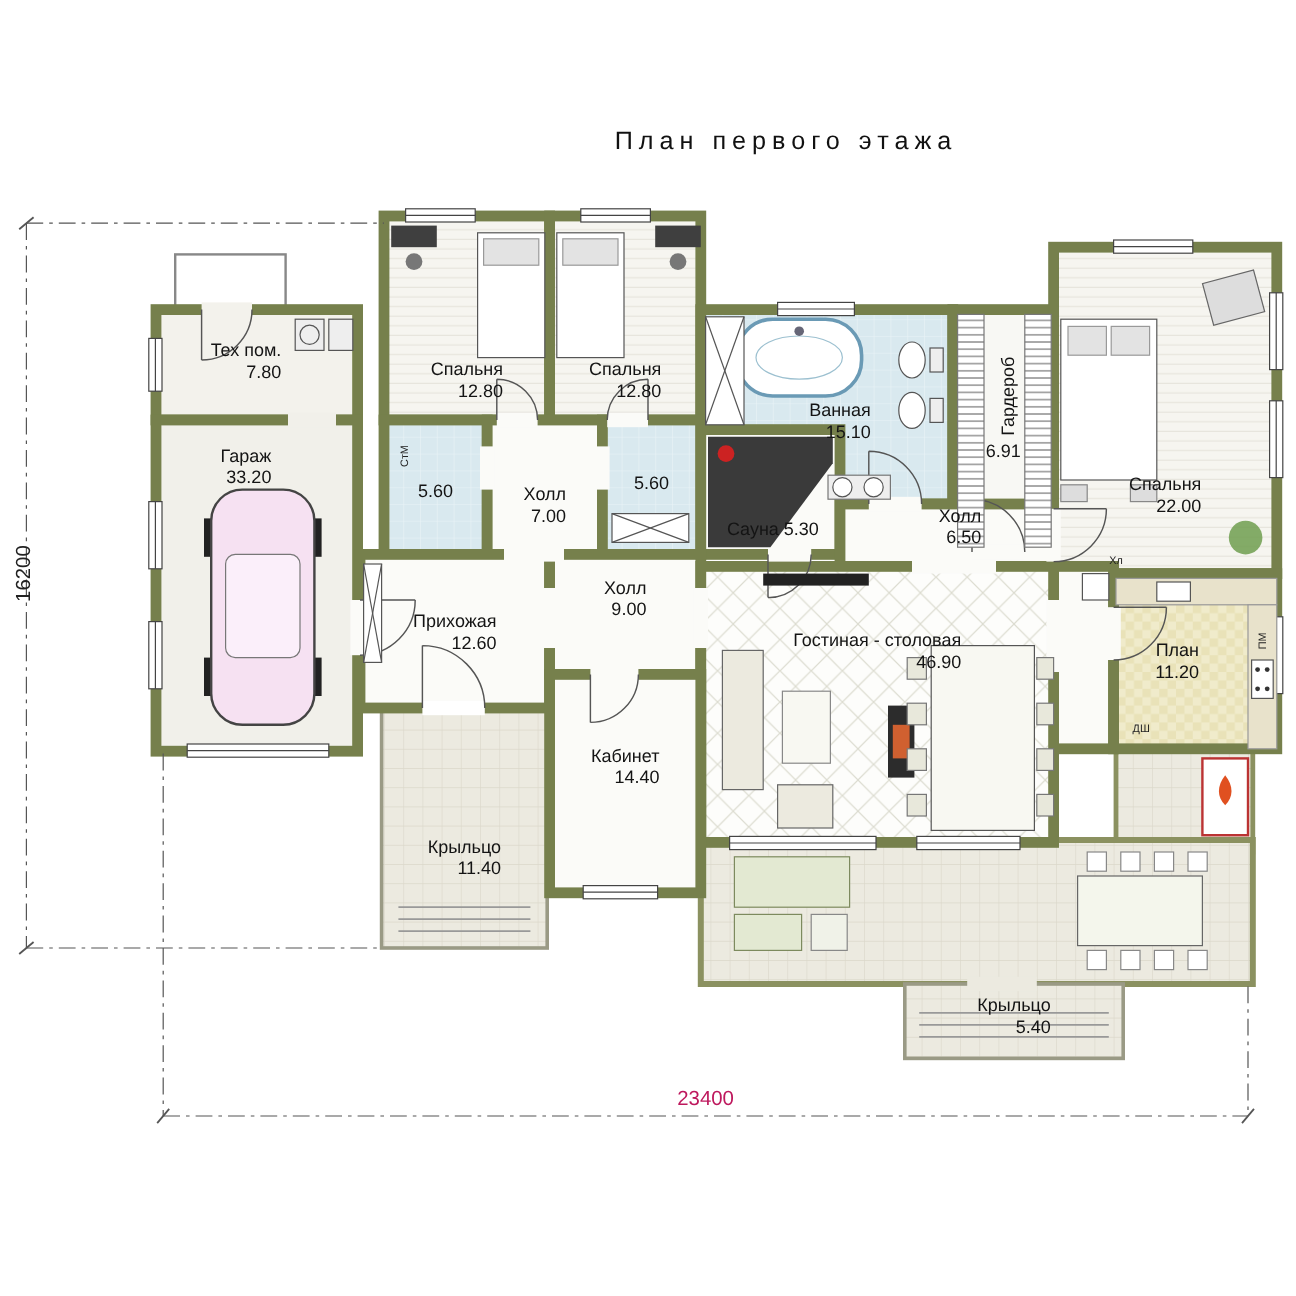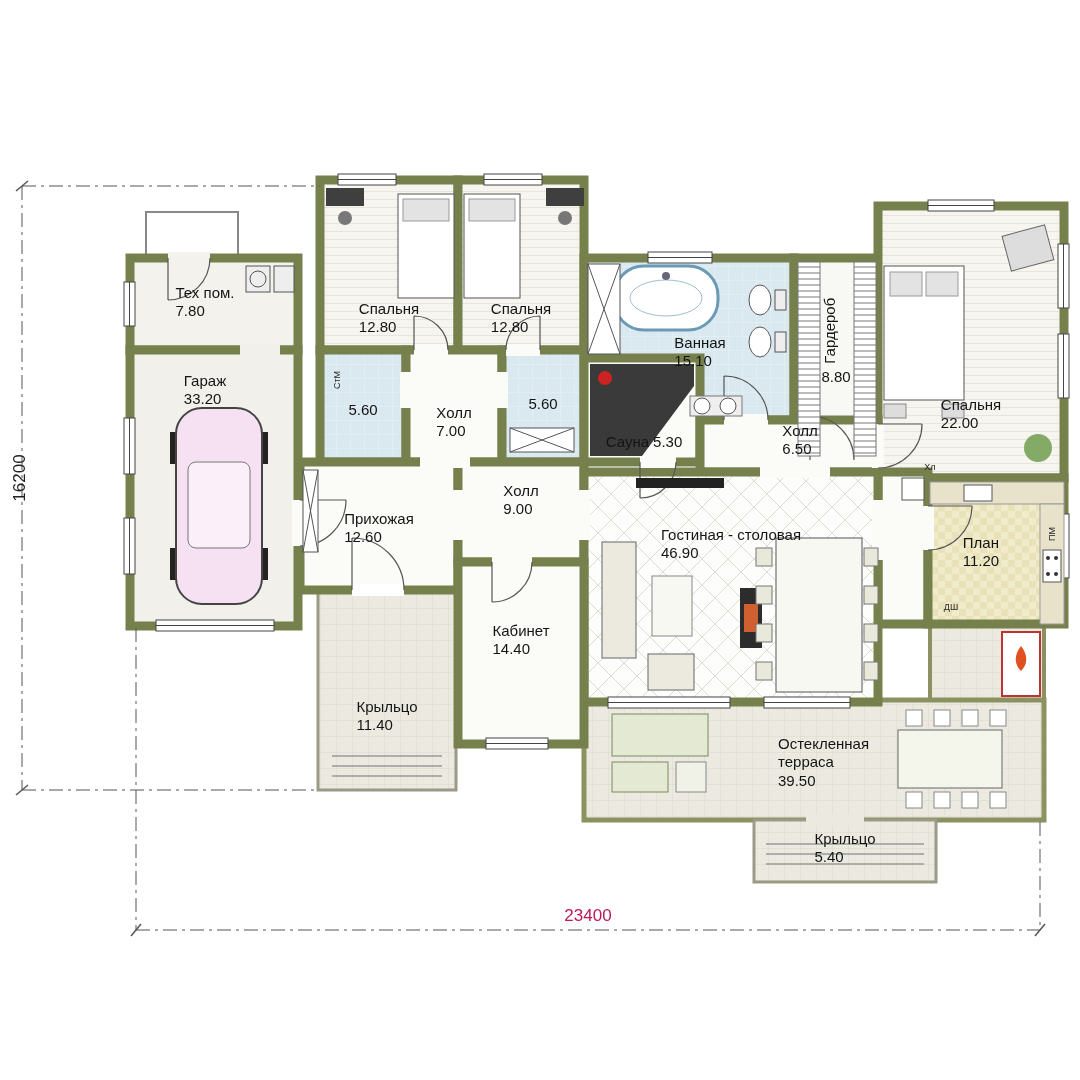--- a/index.html
+++ b/index.html
@@ -1,21 +1,21 @@
 <!DOCTYPE html>
 <html><head>
 <meta charset="utf-8">
 <style>
   html,body{margin:0;padding:0;background:#fff;}
   #canvas{position:relative;width:1080px;height:1080px;margin:0 auto;background:#fff;
           font-family:"Liberation Sans",sans-serif;overflow:hidden;}
   svg.plan{position:absolute;left:0;top:0;}
   .title{position:absolute;left:655px;top:106px;transform:translateX(-50%);
          font-size:21px;letter-spacing:5px;color:#111;white-space:nowrap;z-index:30;}
-  .room-label{position:absolute;transform:translate(-50%,-50%);text-align:left;
+  .room-label{position:absolute;transform:translate(-50%,-50%);text-align:right;
               color:#141414;font-size:15px;line-height:1.22;white-space:nowrap;z-index:20;}
   .room-label .rname,.room-label .rarea{display:block;}
   .room-label.wrap{white-space:normal;width:124px;}
   .room-label.inline .rname,.room-label.inline .rarea{display:inline;padding:0 2px;}
   .room-label.vert .rname{writing-mode:vertical-rl;transform:rotate(180deg);display:inline-block;}
   .small-label{position:absolute;font-size:9px;color:#222;transform:translate(-50%,-50%);z-index:20;}
   .small-label.vert{transform:translate(-50%,-50%) rotate(-90deg);}
   .watermark{position:absolute;left:540px;top:470px;transform:translateX(-50%);
              font-family:"Liberation Serif",serif;font-weight:bold;font-size:78px;
              color:rgba(100,100,100,0.58);letter-spacing:1px;white-space:nowrap;z-index:40;
@@ -297,20 +297,21 @@
       </g>
       <g stroke-width="1.5">
         <line x1="16" y1="191" x2="28" y2="181"></line>
           <line x1="16" y1="795" x2="28" y2="785"></line>
         <line x1="131" y1="936" x2="141" y2="924"></line>
           <line x1="1035" y1="936" x2="1045" y2="924"></line>
       </g>
     </g>
   </svg>
 
+  <div class="title">План первого этажа</div>
 
   <div class="room-label" style="left:205px;top:302px">
     <span class="rname">Тех пом.</span>
       <span class="rarea">7.80</span>
     </div>
   <div class="room-label" style="left:205px;top:390px">
     <span class="rname">Гараж</span>
       <span class="rarea">33.20</span>
     </div>
   <div class="room-label" style="left:389px;top:318px">
@@ -319,21 +320,21 @@
     </div>
   <div class="room-label" style="left:521px;top:318px">
     <span class="rname">Спальня</span>
       <span class="rarea">12.80</span>
     </div>
   <div class="room-label" style="left:700px;top:352px">
     <span class="rname">Ванная</span>
       <span class="rarea">15.10</span>
     </div>
   <div class="room-label vert" style="left:836px;top:342px">
-    <span class="rname">Гардероб</span><span class="rarea">8.80</span></div>
+    <span class="rname">Гардероб</span><span class="rarea">6.91</span></div>
   <div class="room-label" style="left:971px;top:414px">
     <span class="rname">Спальня</span>
       <span class="rarea">22.00</span>
     </div>
   <div class="room-label" style="left:363px;top:410px">
     <span class="rname"></span>
       <span class="rarea">5.60</span>
     </div>
   <div class="room-label" style="left:454px;top:422px">
     <span class="rname">Холл</span>
@@ -366,24 +367,20 @@
       <span class="rarea">11.20</span>
     </div>
   <div class="room-label" style="left:521px;top:640px">
     <span class="rname">Кабинет</span>
       <span class="rarea">14.40</span>
     </div>
   <div class="room-label" style="left:387px;top:716px">
     <span class="rname">Крыльцо</span>
       <span class="rarea">11.40</span>
     </div>
-  <div class="room-label wrap" style="left:840px;top:762px">
-    <span class="rname">Остекленная терраса</span>
-      <span class="rarea">39.50</span>
-    </div>
   <div class="room-label" style="left:845px;top:848px">
     <span class="rname">Крыльцо</span>
       <span class="rarea">5.40</span>
     </div>
 
   <div class="small-label vert" style="left:337px;top:380px">СтМ</div>
   <div class="small-label" style="left:930px;top:467px">Хл</div>
   <div class="small-label vert" style="left:1052px;top:534px">ПМ</div>
   <div class="small-label" style="left:951px;top:607px">ДШ</div>
 

